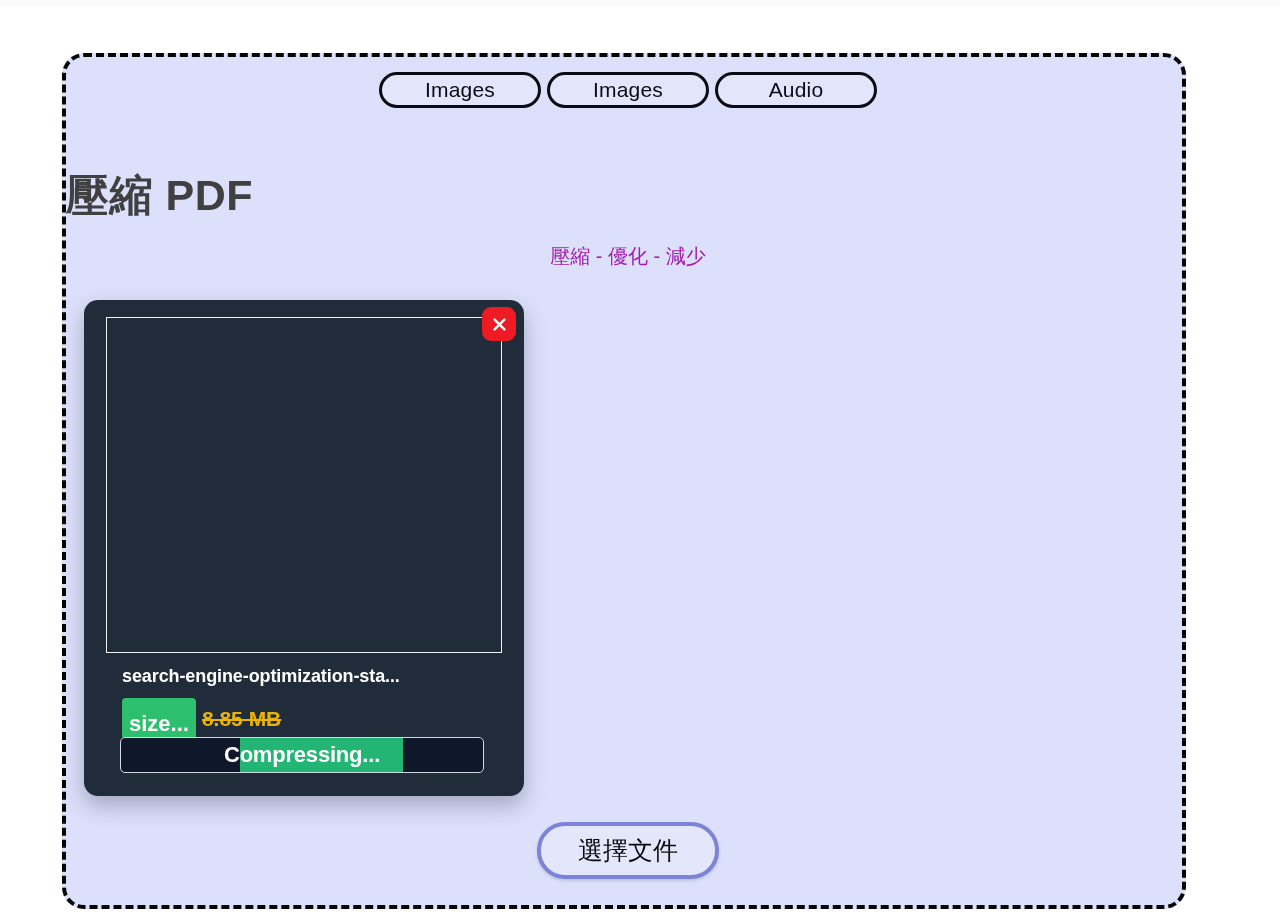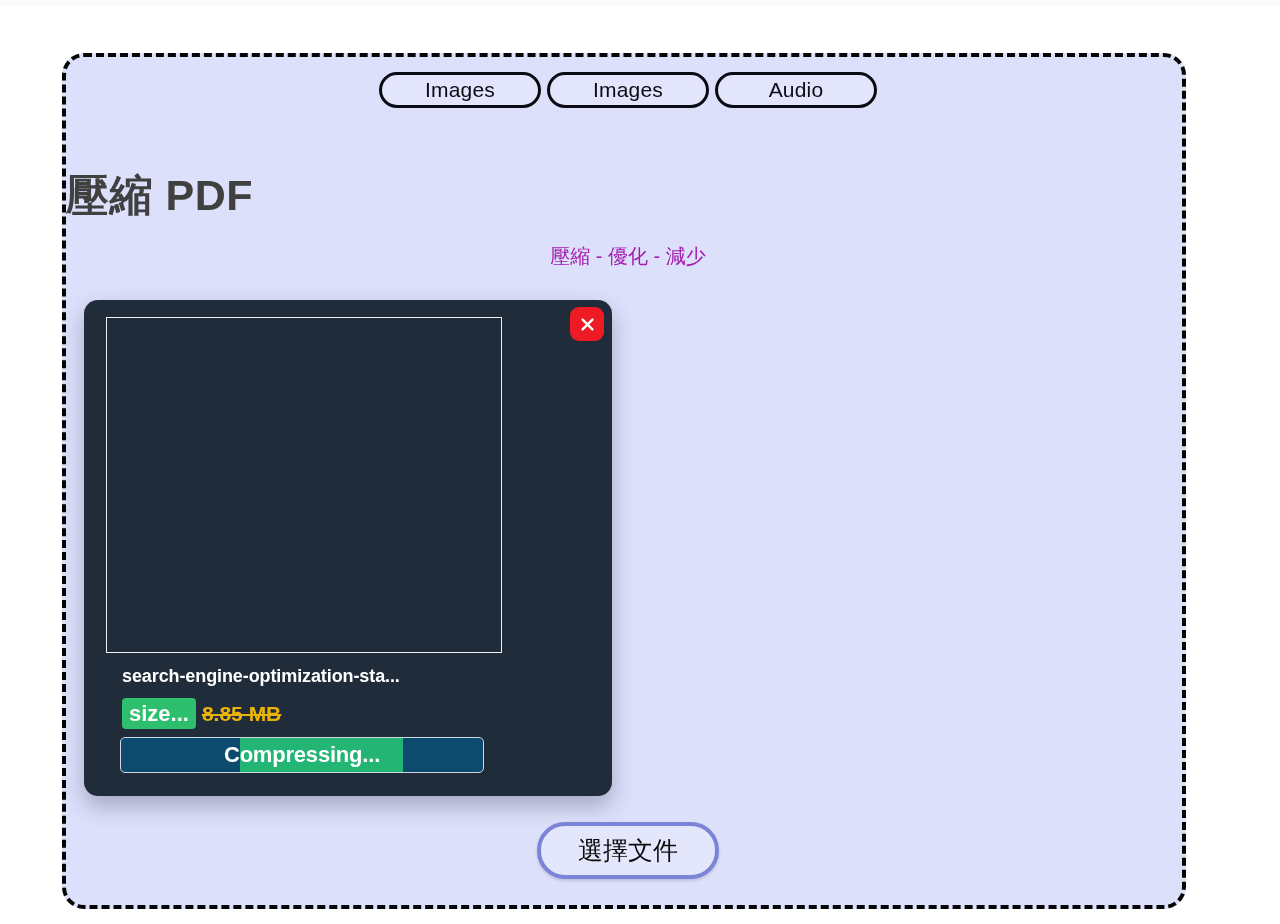--- a/index.html
+++ b/index.html
@@ -86,21 +86,21 @@
     font-size: 20px;
     line-height: 32px;
     color: #a21caf;
   }
 
   
   .file-card {
     position: absolute;
     left: 18px;
     top: 243px;
-    width: 528px;
+    width: 440px;
     height: 496px;
     background: #202c3a;
     border-radius: 14px;
     box-shadow: 0 10px 22px rgba(30, 40, 70, .30);
   }
   .preview {
     position: absolute;
     left: 22px;
     top: 17px;
     width: 396px;
@@ -143,42 +143,42 @@
     top: 398px;
     display: flex;
     align-items: center;
     gap: 6px;
   }
   .size-badge {
     background: #2dbf6d;
     color: #ffffff;
     font-size: 22px;
     font-weight: 700;
-    padding: 3px 7px 3px 7px;
+    padding: 13px 7px 3px 7px;
     border-radius: 4px;
     line-height: 1.15;
     white-space: nowrap;
   }
   .size-old {
     color: #eab308;
     font-size: 21px;
     font-weight: 600;
     text-decoration: line-through;
     text-decoration-thickness: 2px;
     white-space: nowrap;
   }
 
   .progress {
     position: absolute;
     left: 36px;
     top: 437px;
     width: 364px;
     height: 36px;
     box-sizing: border-box;
-    background: #0c4a6e;
+    background: #0f172a;
     border: 1px solid #cfd8e3;
     border-radius: 5px;
     overflow: hidden;
   }
   .progress-fill {
     position: absolute;
     left: 33%;
     top: 0;
     width: 45%;
     height: 100%;

